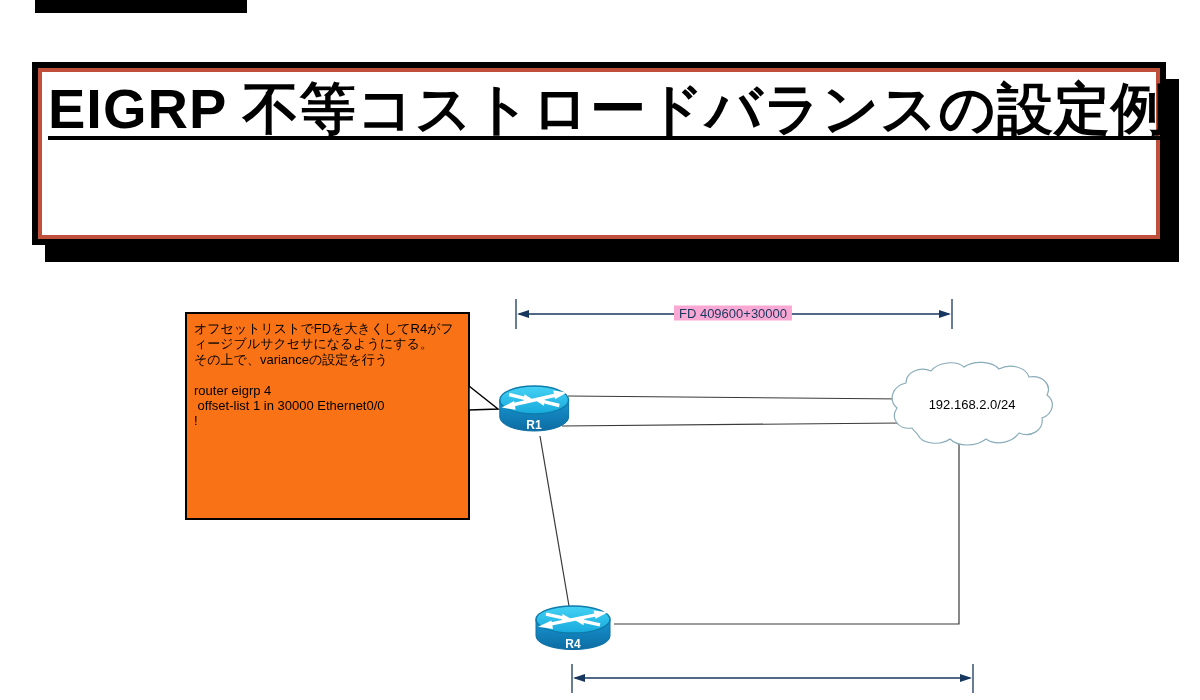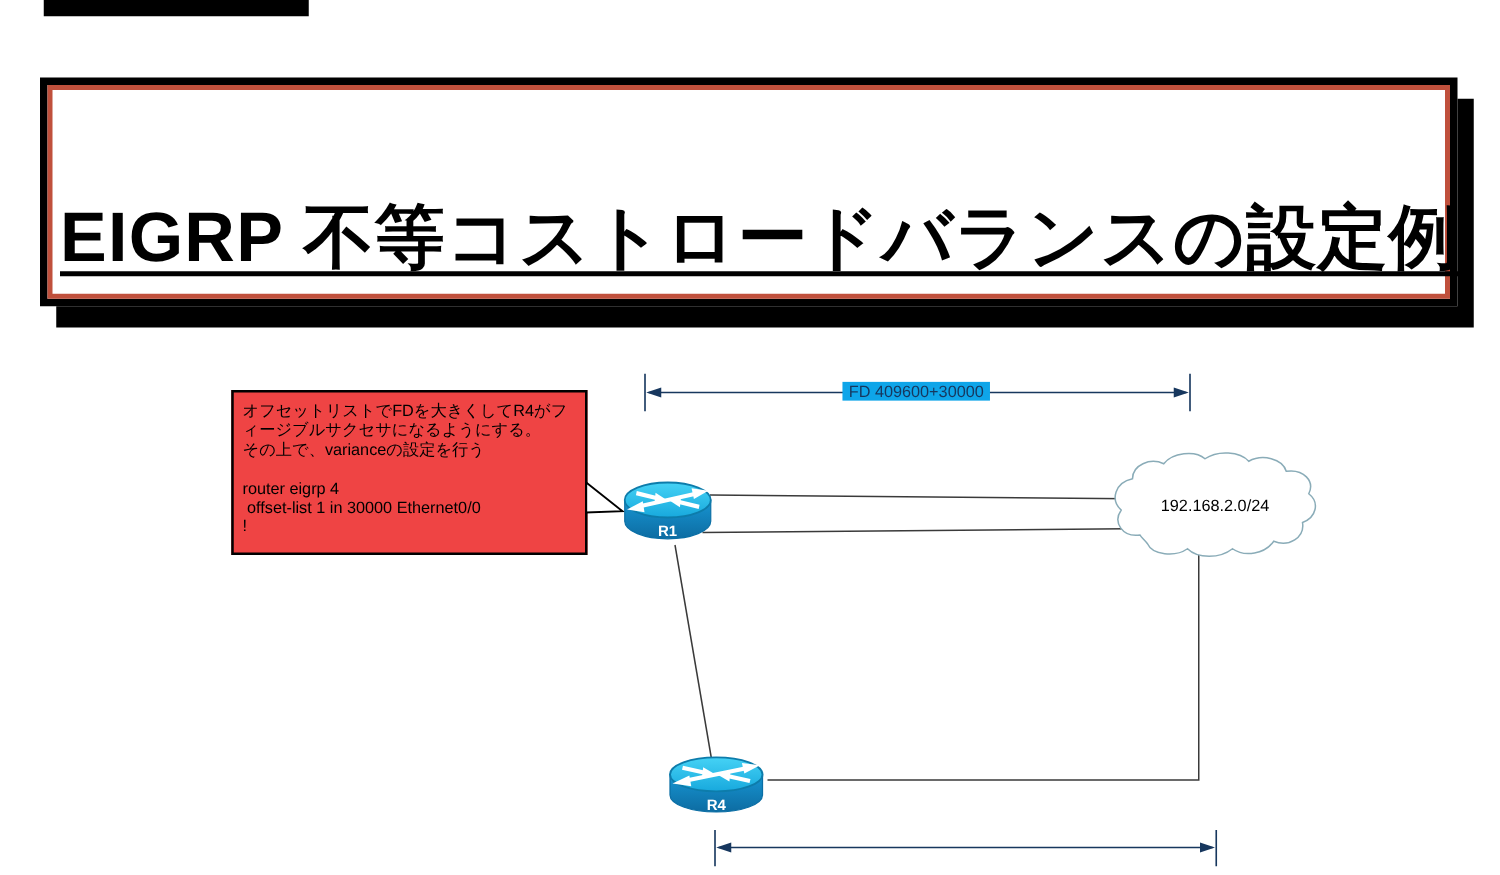--- a/index.html
+++ b/index.html
@@ -6,37 +6,37 @@
   #stage{position:relative;width:1200px;height:700px;background:#fff;overflow:hidden;
          font-family:"Liberation Sans",sans-serif;}
 
   
   .topbar{position:absolute;left:35px;top:0;width:212px;height:13px;background:#000;}
 
   
   .banner{position:absolute;left:32px;top:62px;width:1122px;height:171px;
           background:#fff;border:6px solid #000;box-shadow:13px 17px 0 #000;z-index:5;}
   .banner-inner{box-sizing:border-box;width:100%;height:100%;border:4px solid #c0503c;
-          display:flex;align-items:flex-end;}
+          display:flex;align-items:flex-start;}
   .banner-title{margin:0;padding:0 0 6px 6px;font-size:56px;font-weight:bold;color:#000;
           letter-spacing:1px;white-space:nowrap;text-decoration:underline;
           text-decoration-thickness:4px;text-underline-offset:8px;
           font-family:"Liberation Sans",sans-serif;}
 
   
-  .callout{position:absolute;left:185px;top:312px;width:285px;height:132px;box-sizing:border-box;
-          background:#ef4444;border:2px solid #000;padding:7px 4px 4px 7px;z-index:2;
+  .callout{position:absolute;left:185px;top:312px;width:285px;height:208px;box-sizing:border-box;
+          background:#f97316;border:2px solid #000;padding:7px 4px 4px 7px;z-index:2;
           font-size:13px;line-height:15.4px;color:#000;}
   .c-line{white-space:pre;min-height:15.4px;}
 
   
   #diagram{position:absolute;left:0;top:0;z-index:3;}
 
   
-  .dim-label{position:absolute;transform:translate(-50%,-50%);background:#0ea5e9;
+  .dim-label{position:absolute;transform:translate(-50%,-50%);background:#f9a8d4;
           padding:0 5px;font-size:13px;color:#17375e;white-space:nowrap;z-index:4;}
 </style>
 </head>
 <body>
 
 <div id="stage">
 
   <div class="topbar"></div>
 
   <div class="banner">

